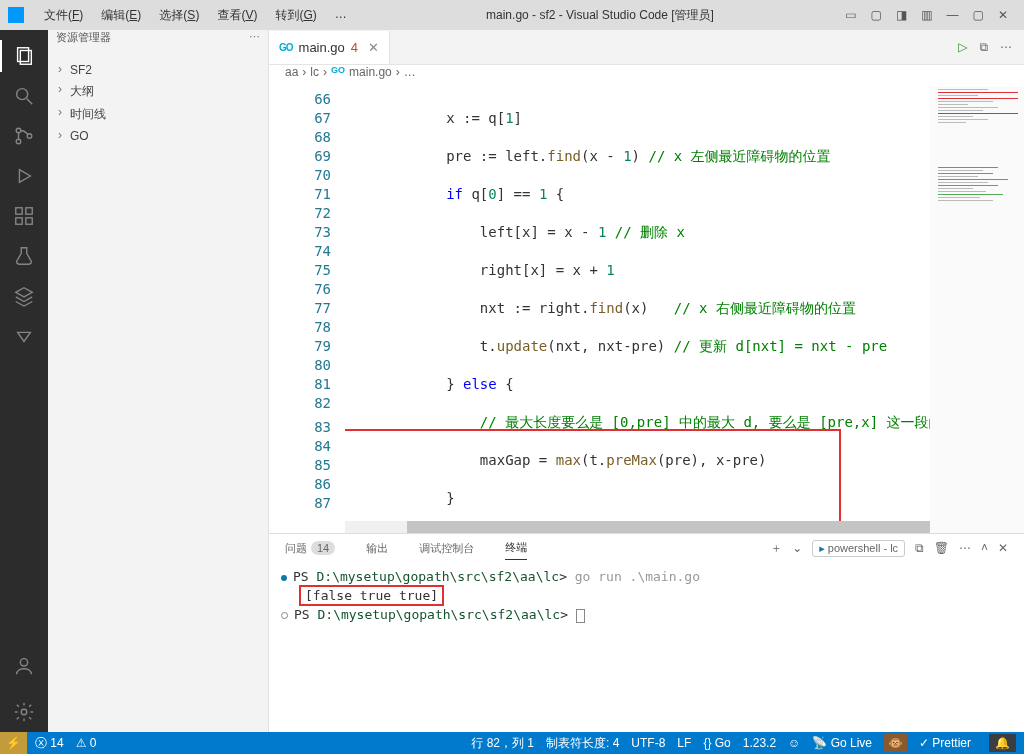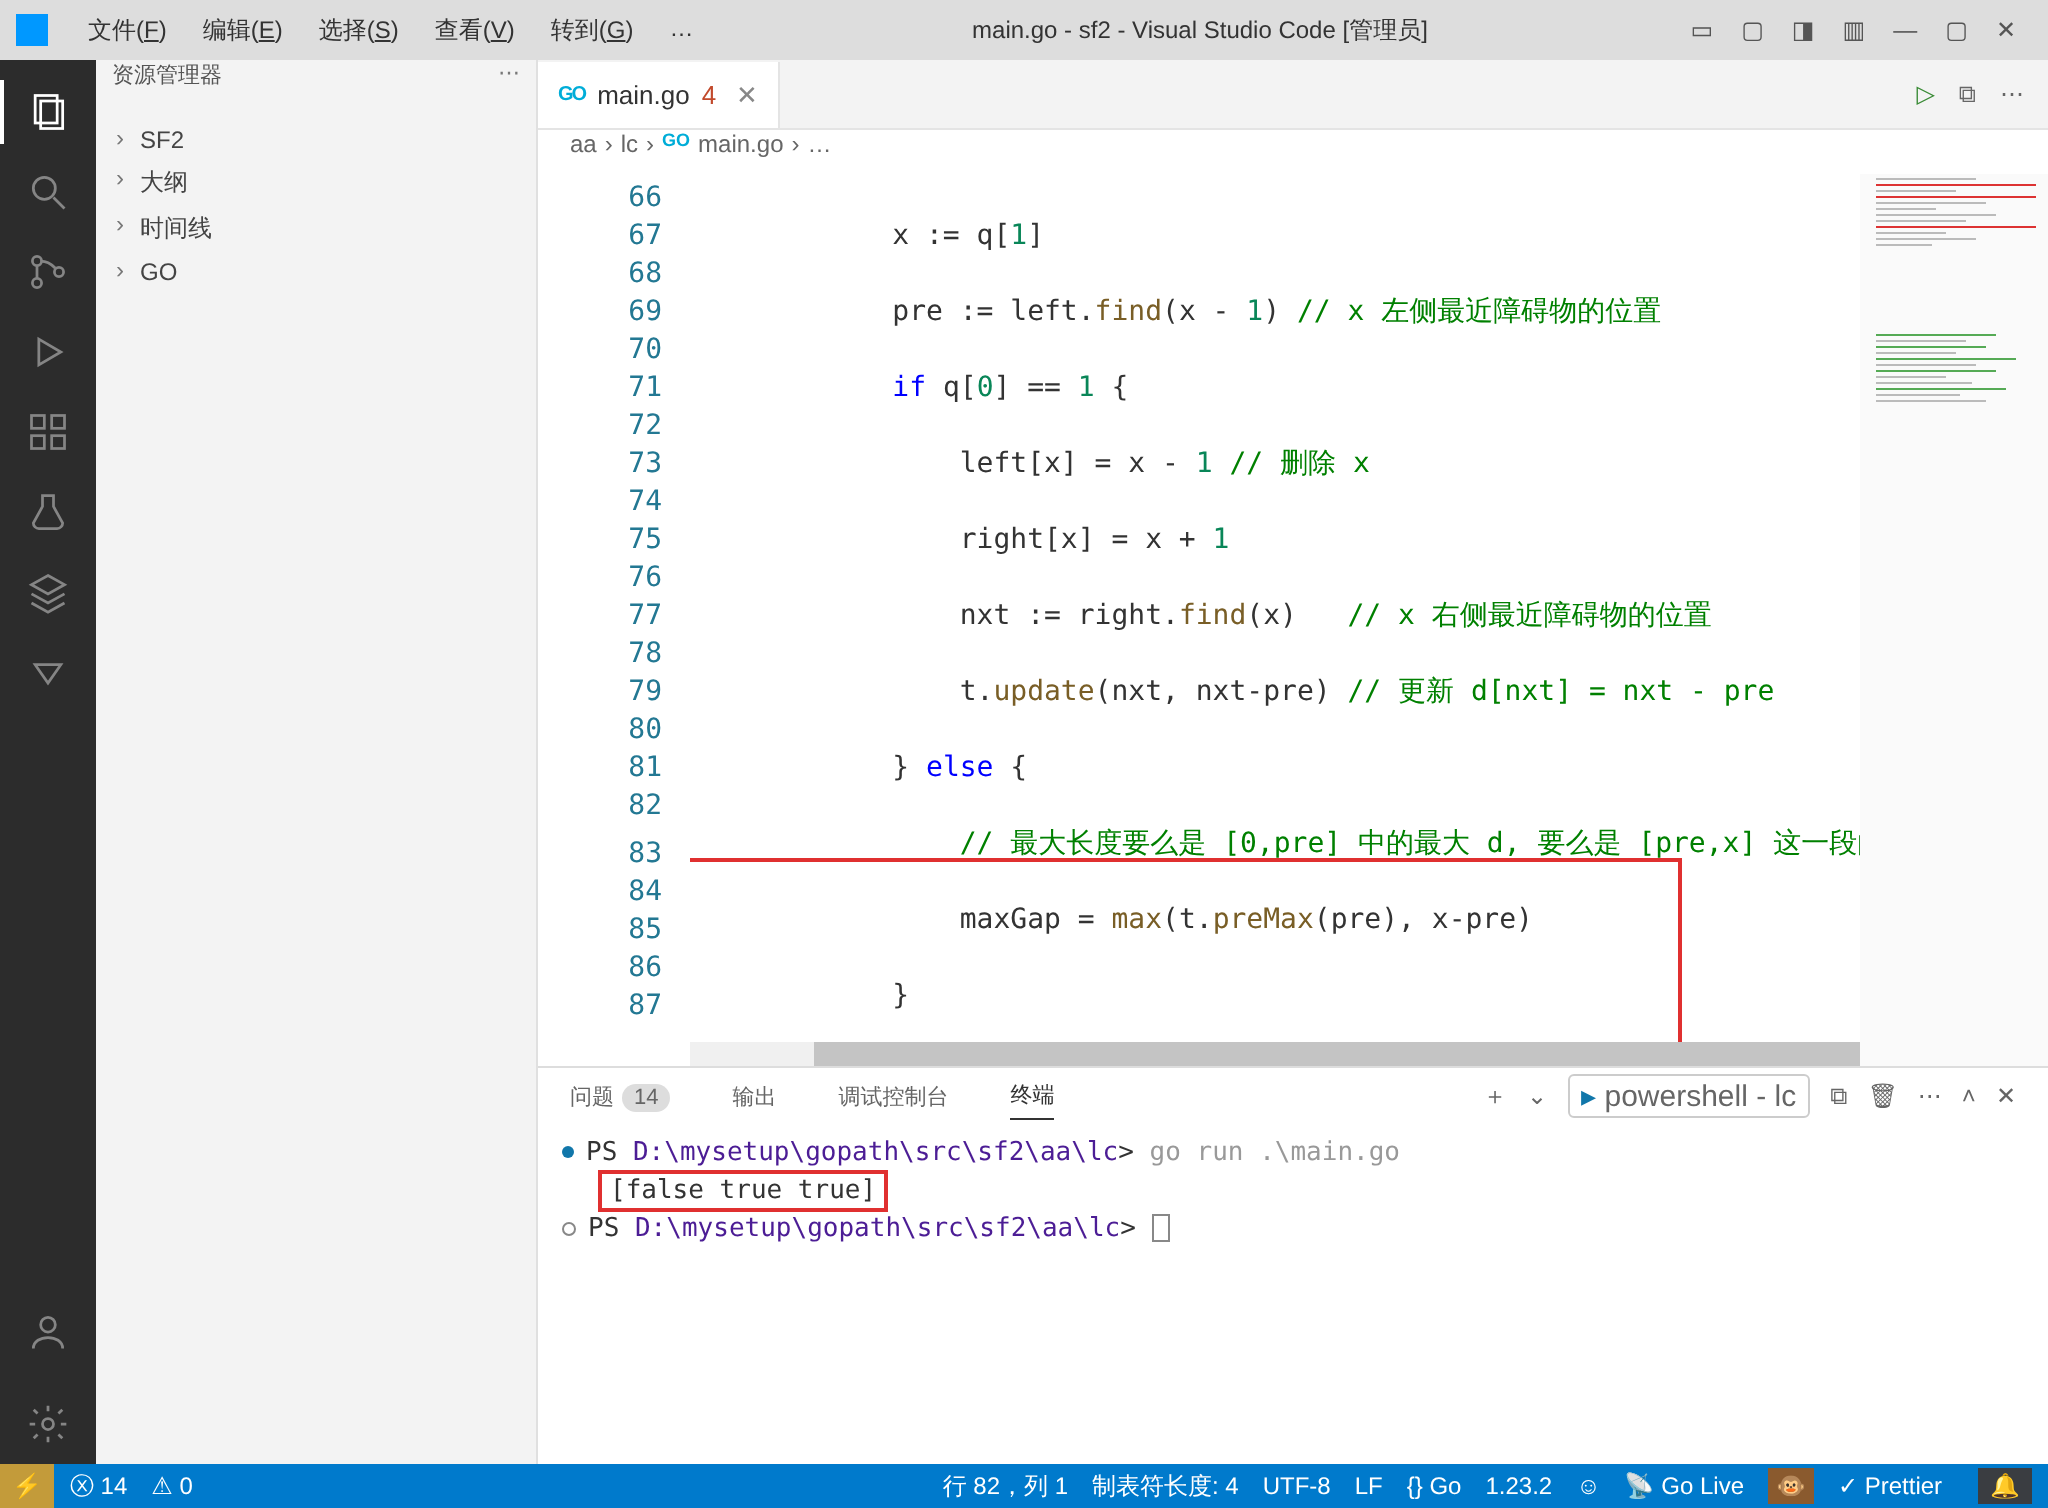--- a/index.html
+++ b/index.html
@@ -44,26 +44,26 @@
 .c {color:#008000}
 .hl-box{position:absolute;left:-8px;top:342px;width:500px;height:99px;border:2px solid #e03030;pointer-events:none}
 .hscroll{position:absolute;left:0;right:0;bottom:0;height:12px;background:#f0f0f0}
 .hscroll .thumb{position:absolute;left:62px;height:12px;width:560px;background:#c4c4c4}
 .panel{height:198px;border-top:1px solid #ddd;display:flex;flex-direction:column}
 .panel-tabs{height:28px;display:flex;align-items:center;padding:0 16px;gap:31px;color:#666;font-size:11px}
 .panel-tab{padding:4px 0;cursor:default}
 .panel-tab.active{color:#333;border-bottom:1px solid #333}
 .panel-tab .count{background:#ddd;border-radius:8px;padding:1px 6px;margin-left:4px}
 .panel-actions{margin-left:auto;display:flex;gap:10px;color:#666;align-items:center;font-size:12px}
-.panel-actions .psbox{border:1px solid #ccc;padding:1px 6px;border-radius:3px;font-size:15px}
+.panel-actions .psbox{border:1px solid #ccc;padding:1px 6px;border-radius:3px;font-size:11px}
 .terminal{flex:1;font-family:Consolas,monospace;font-size:13px;line-height:17px;padding:6px 12px;color:#333}
 .term-dot{display:inline-block;width:6px;height:6px;border-radius:50%;background:#17a;margin-right:6px;vertical-align:middle}
 .term-dot.o{background:transparent;border:1px solid #888;width:5px;height:5px}
 .out-hl{border:2px solid #e03030;padding:0 4px;display:inline-block;margin-left:18px}
-.path{color:#4c1d95}
+.path{color:#14532d}
 .cmd{color:#333}
 .tc{display:inline-block;border:1px solid #888;width:7px;height:12px;vertical-align:middle}
 .statusbar{height:22px;background:#007acc;color:#fff;display:flex;align-items:center;font-size:12px;padding:0 8px;gap:12px}
 .statusbar .right{margin-left:auto;display:flex;gap:12px;align-items:center}
 .statusbar .bell{background:#3a3d41;padding:2px 6px;margin-left:6px}
 .statusbar .box{background:#c39b3a;padding:0 6px;display:flex;align-items:center;height:22px;margin-left:-8px;margin-right:-4px}
 svg{display:block}
 </style>
 </head>
 <body>

